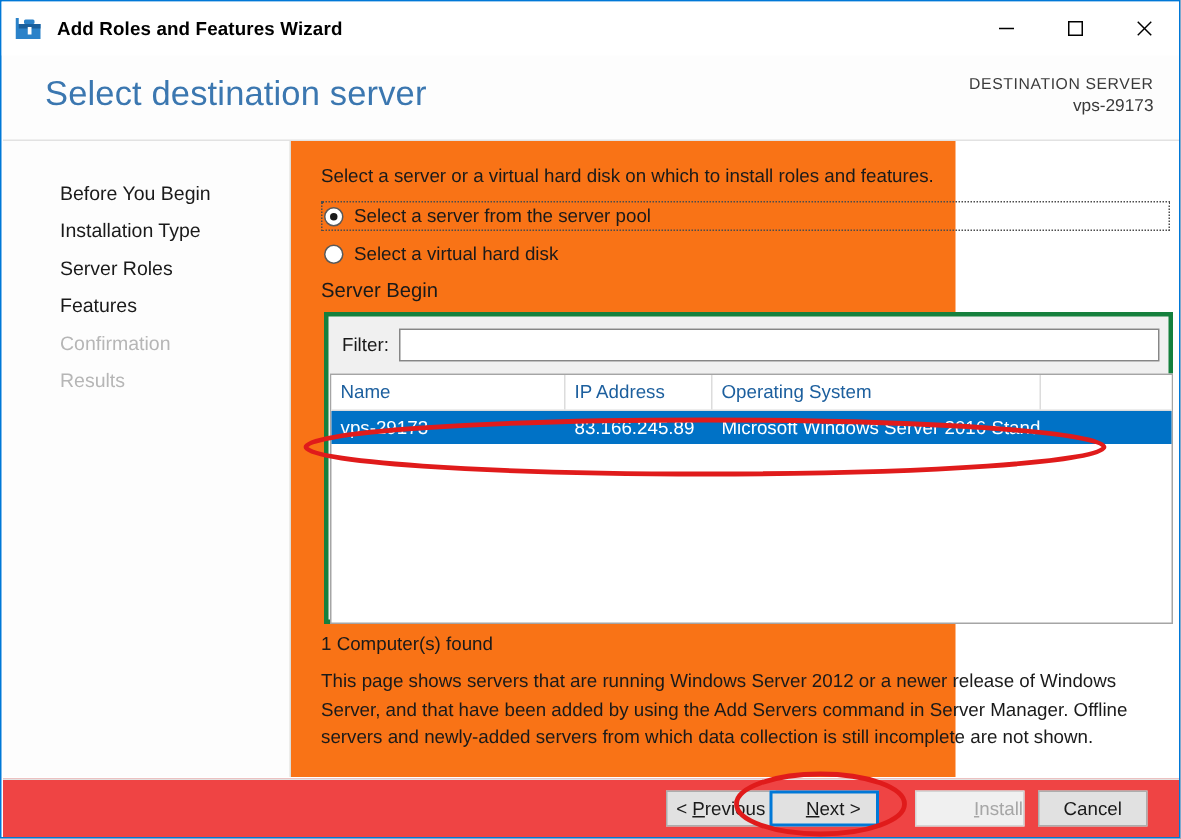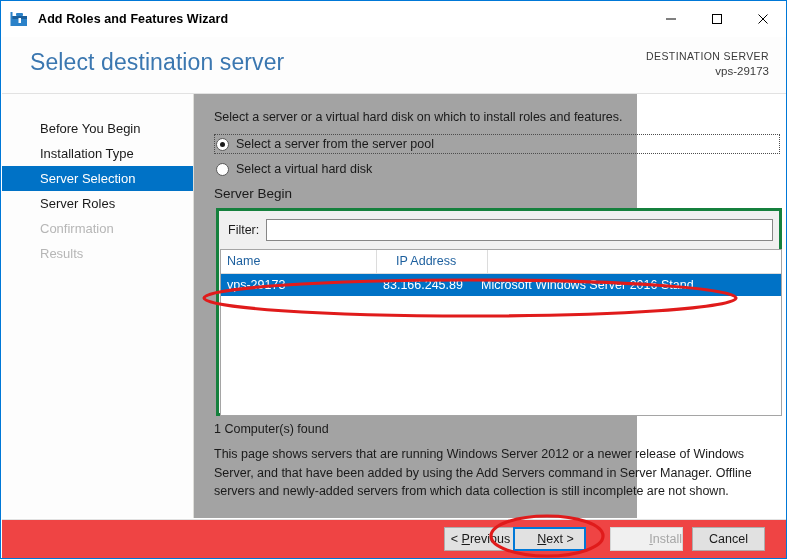--- a/index.html
+++ b/index.html
@@ -106,21 +106,21 @@
     font-size: 11.5px;
     color: #3a3a3a;
   }
 
   
   .body-area {
     position: absolute;
     left: 1px; top: 93px;
     width: 635px;
     height: 424px;
-    background: #a3a3a3;
+    background: #f97316;
   }
 
   .sidebar {
     position: absolute;
     left: 0; top: 0;
     width: 192px;
     height: 100%;
     background: #fdfdfd;
     border-right: 1px solid #dededa;
     padding-top: 22px;
@@ -260,21 +260,20 @@
     border: 1px solid #a5a5a5;
     border-top: 1px solid #a5a5a5;
     box-sizing: border-box;
   }
   .grid-head {
     display: flex;
     height: 23px;
     align-items: center;
     background: #ffffff;
     border-bottom: 1px solid #dcdcdc;
-    gap: 13px;
   }
   .gh {
     font-size: 12.5px;
     color: #1c5f9e;
     padding-left: 6px;
     box-sizing: border-box;
     height: 23px;
     line-height: 23px;
     white-space: nowrap;
     border-right: 1px solid #dcdcdc;
@@ -411,22 +410,22 @@
       <div class="dest-label">DESTINATION SERVER</div>
       <div class="dest-value">vps-29173</div>
     </div>
   </div>
 
   <div class="body-area">
 
     <div class="sidebar">
       <div class="nav-item">Before You Begin</div>
       <div class="nav-item">Installation Type</div>
-      <div class="nav-item selected">Server Selection</div>
       <div class="nav-item">Server Roles</div>
+      <div class="nav-item">Features</div>
       <div class="nav-item disabled">Confirmation</div>
       <div class="nav-item disabled">Results</div>
     </div>
 
     <div class="content">
 
       <div class="intro">Select a server or a virtual hard disk on which to install roles and features.</div>
 
       <div class="radio-row r1">
         <span class="radio-mark on"></span>
@@ -444,20 +443,21 @@
 
         <div class="filter-row">
           <span class="filter-label">Filter:</span>
           <input class="filter-input" type="text" value="" style="">
         </div>
 
         <div class="grid">
           <div class="grid-head">
             <div class="gh c0">Name</div>
             <div class="gh c1">IP Address</div>
+            <div class="gh c2">Operating System</div>
             <div class="gh c3"></div>
           </div>
           <div class="grid-row sel">
             <div class="gc c0">vps-29173</div>
             <div class="gc c1">83.166.245.89</div>
             <div class="gc c2">Microsoft Windows Server 2016 Standard</div>
             <div class="gc c3"></div>
           </div>
         </div>
       </div>

